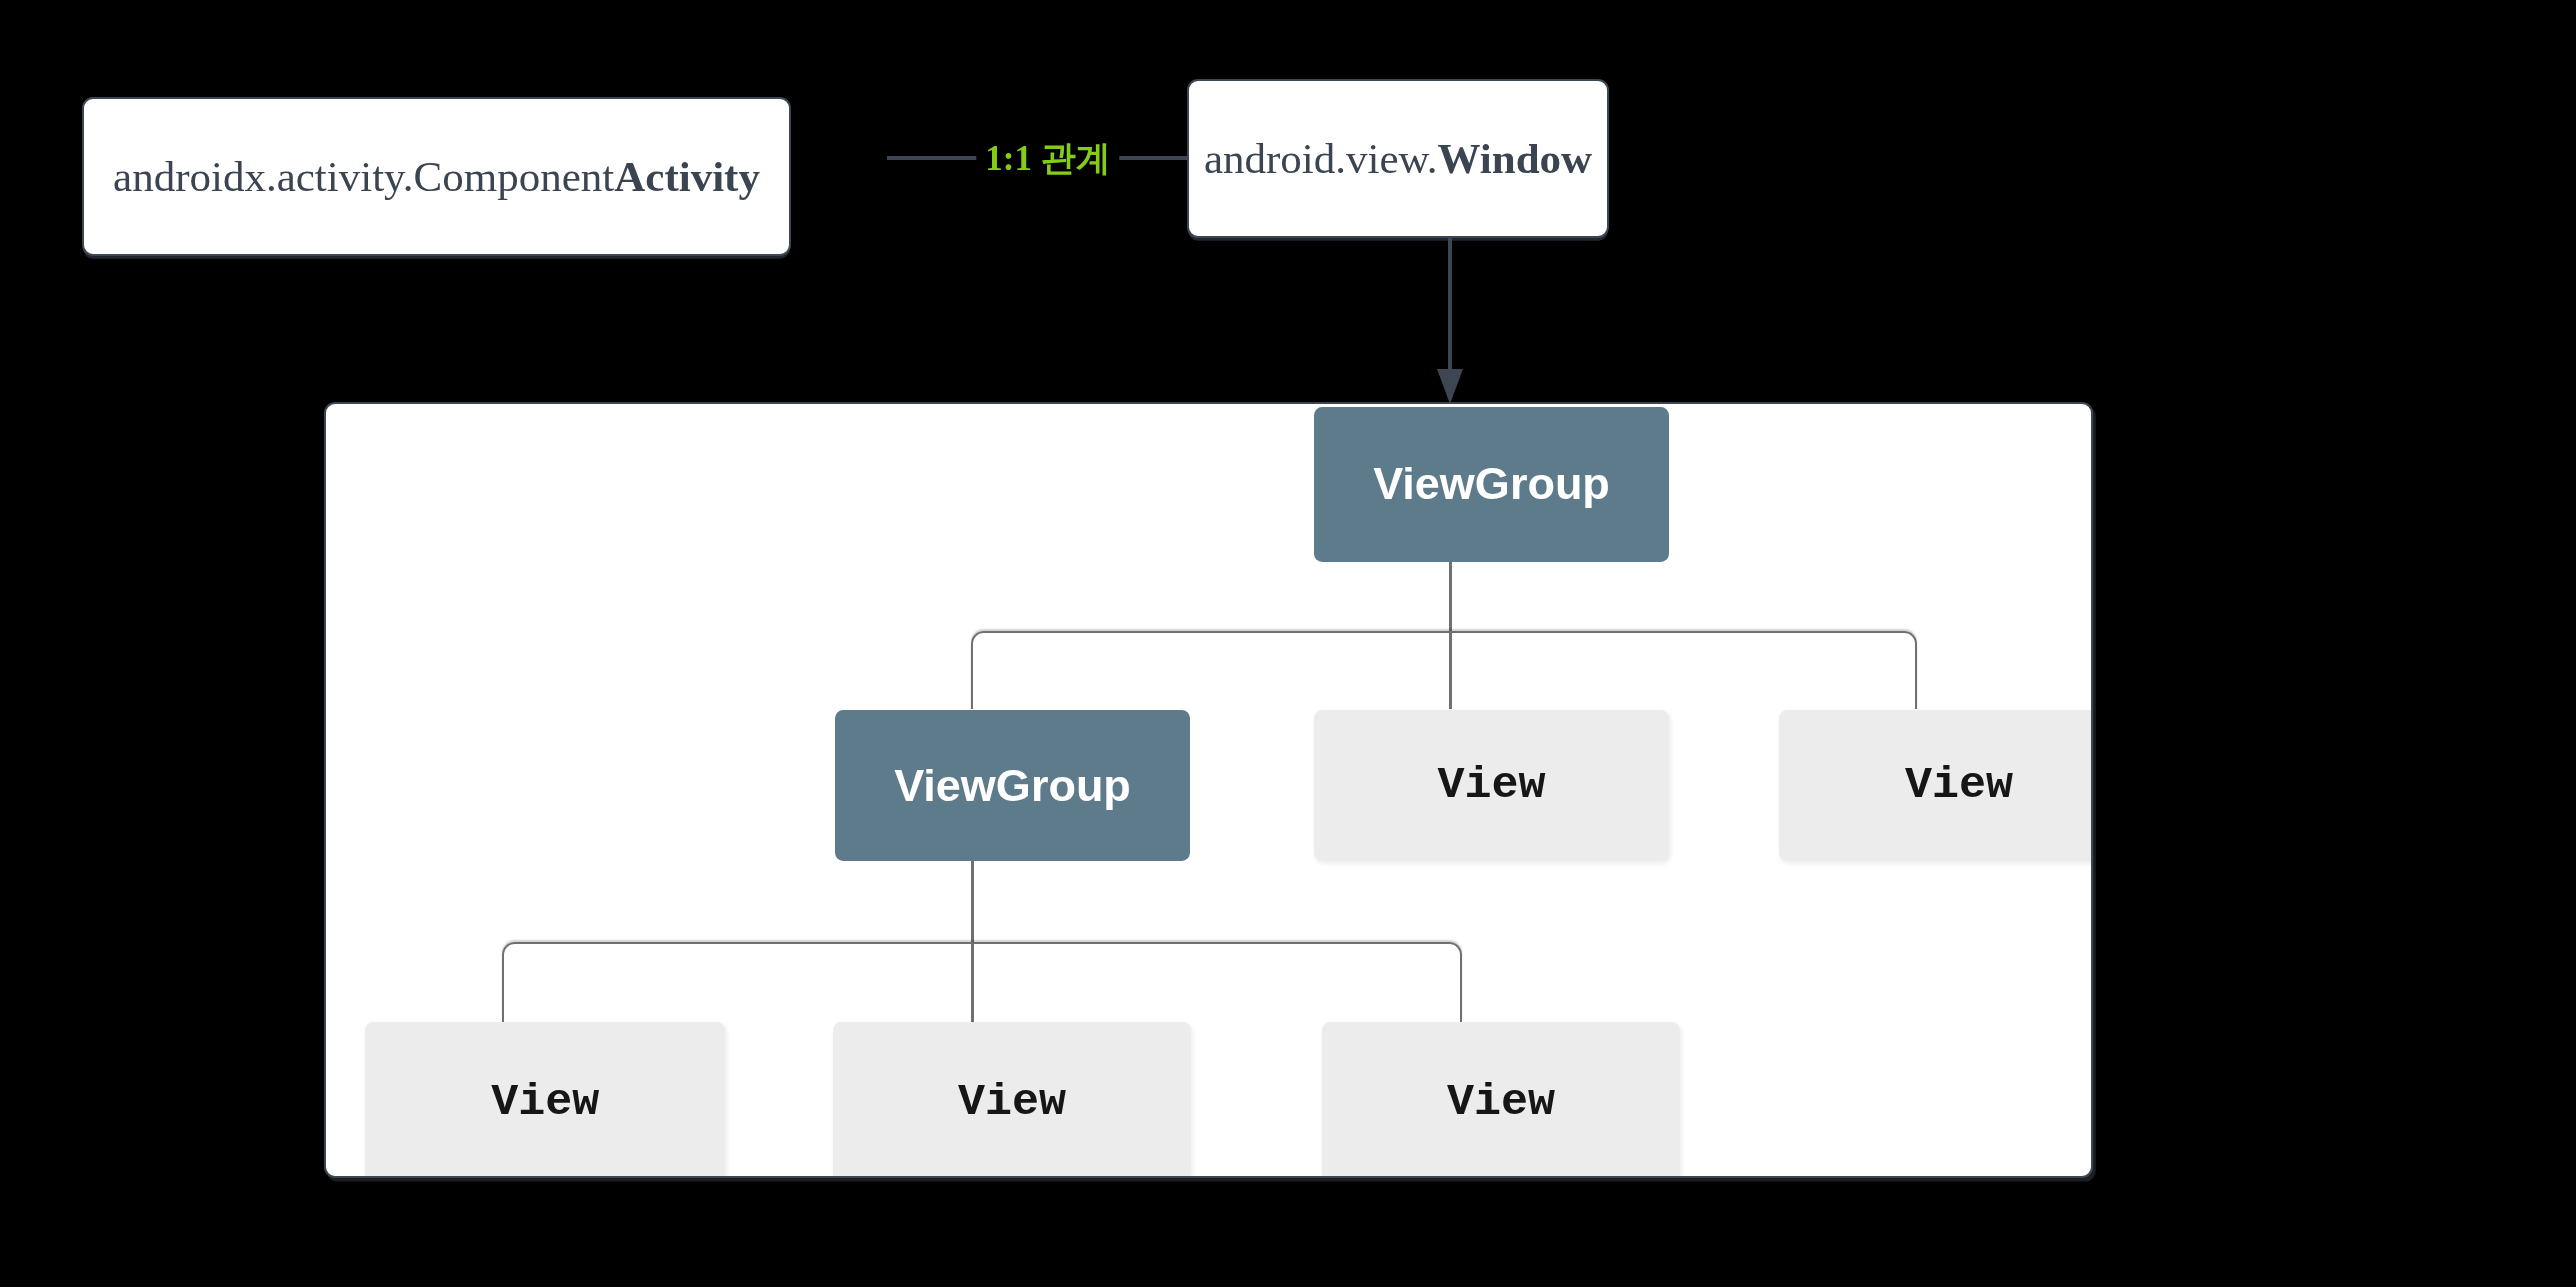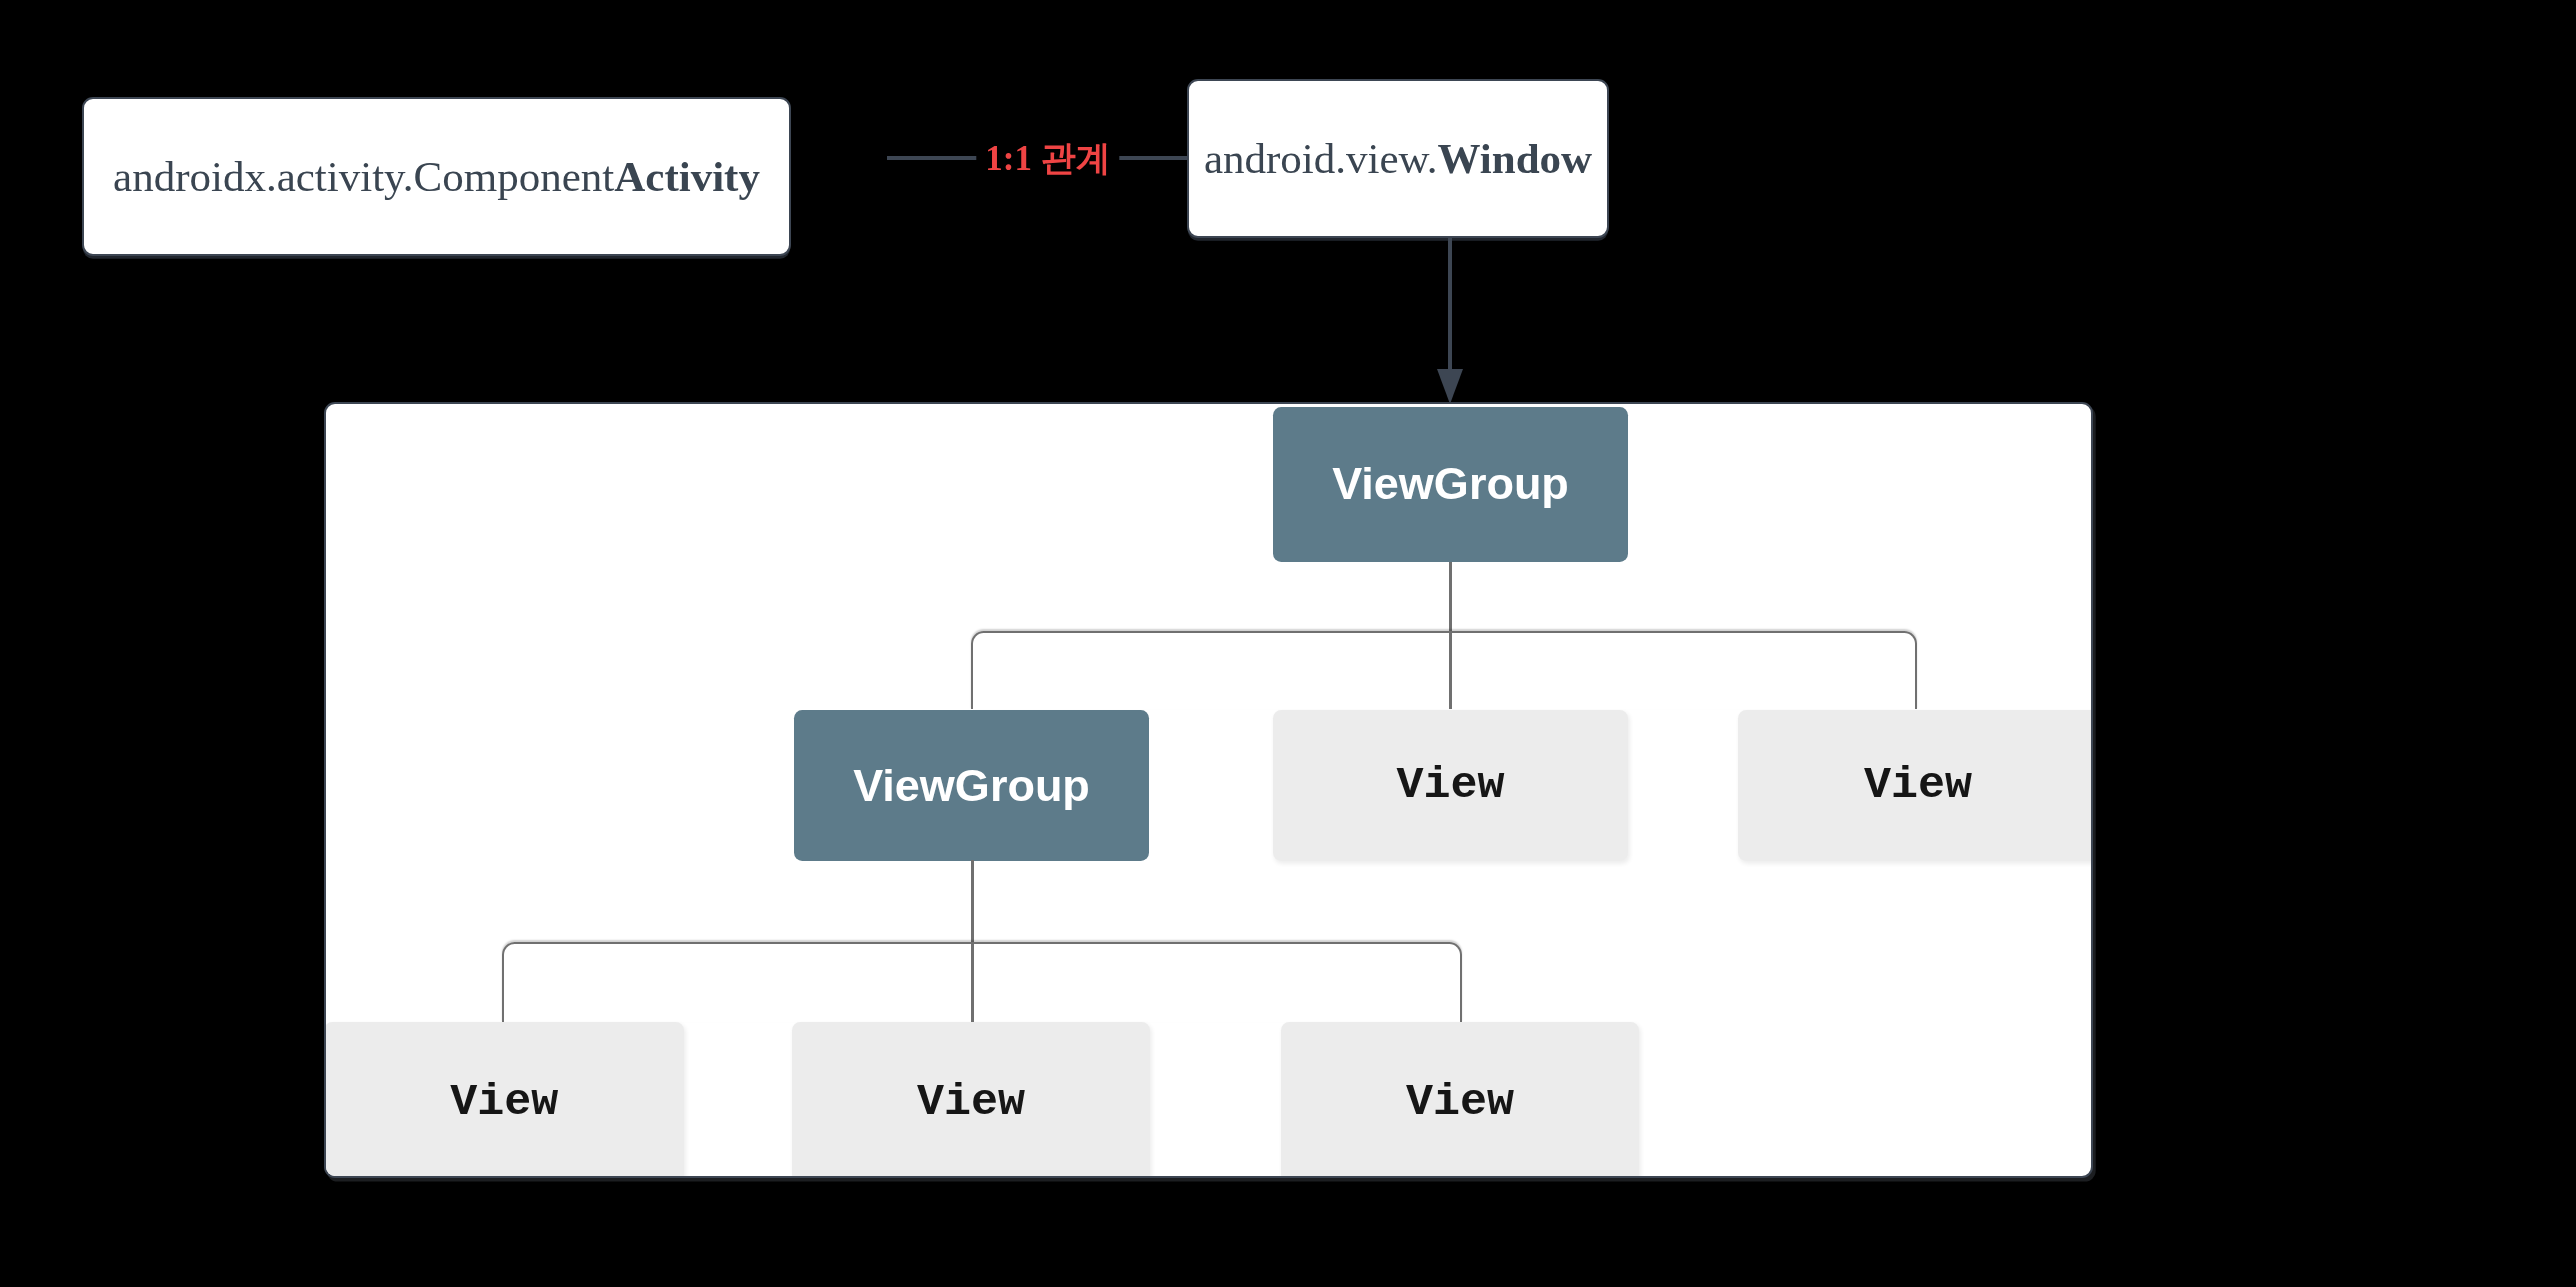--- a/index.html
+++ b/index.html
@@ -30,21 +30,21 @@
   .h-connector{
     position:absolute;left:887px;top:156px;width:322px;height:3.6px;
     background:#3d4653;
   }
   .relation-label{
     position:absolute;left:1048px;top:158px;
     transform:translate(-50%,-50%);
     background:#000000;
     padding:0 9px;
     font-family:"Liberation Serif", serif;
-    font-weight:bold;font-size:35px;color:#ef4444;
+    font-weight:bold;font-size:35px;color:#84cc16;
     white-space:nowrap;
   }
   .v-connector{
     position:absolute;left:1448px;top:238px;width:3.6px;height:133px;
     background:#3d4653;
   }
   .arrow-down{
     position:absolute;left:1437px;top:369px;
     width:0;height:0;
     border-left:13.6px solid transparent;
@@ -65,20 +65,21 @@
   .view-container .inner{position:absolute;left:0;top:0;width:1764px;height:770px;}
 
   .node{
     position:absolute;
     display:flex;align-items:center;justify-content:center;
     font-family:"Liberation Sans", sans-serif;
     font-weight:700;font-size:45px;
     border-radius:8.2px;
     box-sizing:border-box;
     white-space:nowrap;
+    margin-left:41px;
   }
   .node.group{background:#5d7b8a;color:#ffffff;}
   .node.leaf{background:#ececec;color:#161616;box-shadow:1.8px 2.7px 4.5px rgba(0,0,0,.07);font-family:Liberation Mono, monospace;}
 
   #node-root{left:947px;top:2.7px;width:355px;height:155px;}
 
   #node-c0{left:468px;top:306px;width:355px;height:151px;}
   #node-c1{left:947px;top:306px;width:355px;height:151px;}
   #node-c2{left:1412px;top:306px;width:360px;height:151px;}
 

